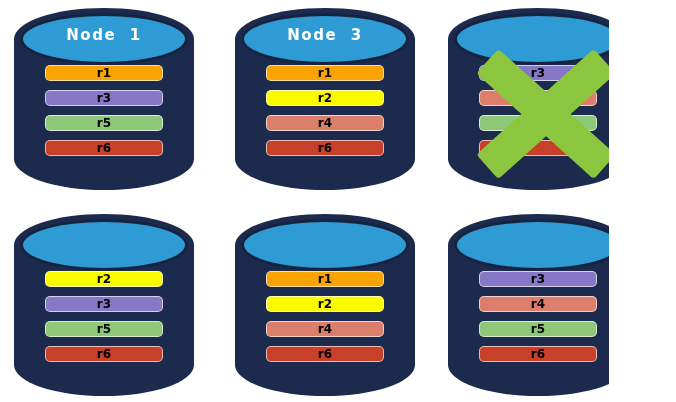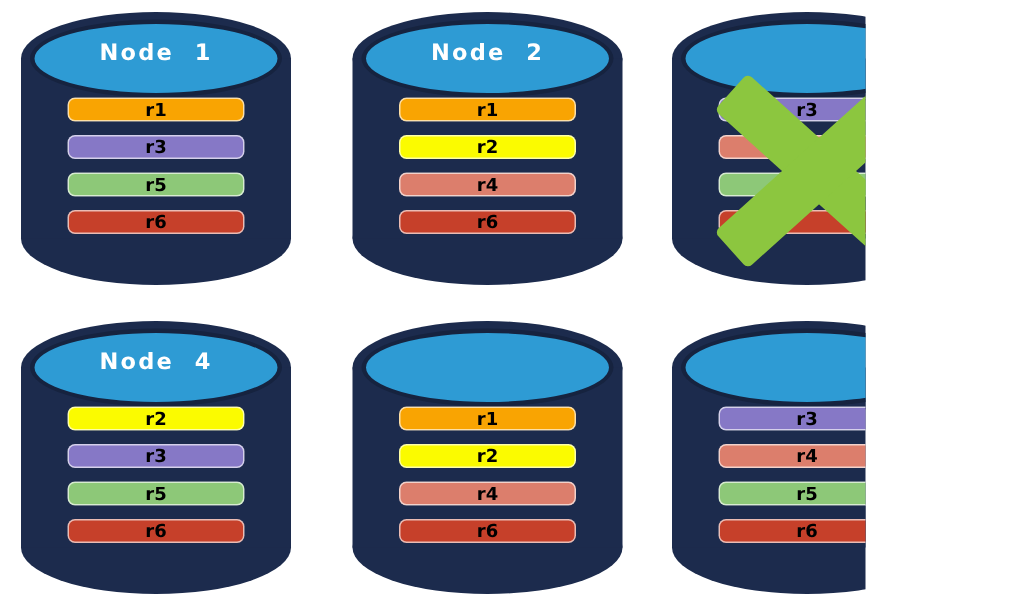--- a/index.html
+++ b/index.html
@@ -5,20 +5,21 @@
   html,body{margin:0;padding:0;}
   body{
     font-family:"DejaVu Sans","Liberation Sans",sans-serif;
     background:#ffffff;
   }
   .canvas{
     position:relative;
     width:577px;height:402px;
     background:var(--canvas_bg,#ffffff);
     overflow:hidden;
+    padding-left:32px;
   }
   
   .node{position:absolute;width:180px;height:182px;}
   .cyl-top-outer{
     position:absolute;left:0;top:0;width:180px;height:62px;
     border-radius:50%;background:var(--cylinder_body);
   }
   .cyl-body{
     position:absolute;left:0;top:31px;width:180px;height:120px;
     background:var(--cylinder_body);
@@ -84,21 +85,21 @@
       <div class="bar" style="background-color: rgb(141, 200, 120);">r5</div>
       <div class="bar" style="background-color: rgb(198, 64, 42);">r6</div>
     </div>
   </div>
 
   <div class="node" style="left:235px;top:8px;">
     <div class="cyl-top-outer"></div>
     <div class="cyl-bottom"></div>
     <div class="cyl-body"></div>
     <div class="cyl-top-blue"></div>
-    <div class="node-title">Node 2</div>
+    <div class="node-title">Node 3</div>
     <div class="bars">
       <div class="bar" style="background-color: rgb(249, 164, 2);">r1</div>
       <div class="bar" style="background-color: rgb(251, 251, 0);">r2</div>
       <div class="bar" style="background-color: rgb(220, 126, 108);">r4</div>
       <div class="bar" style="background-color: rgb(198, 64, 42);">r6</div>
     </div>
   </div>
 
   <div class="node" style="left:448px;top:8px;">
     <div class="cyl-top-outer"></div>
@@ -111,21 +112,20 @@
       <div class="bar" style="background-color: rgb(141, 200, 120);"></div>
       <div class="bar" style="background-color: rgb(198, 64, 42);"></div>
     </div>
   </div>
 
   <div class="node" style="left:14px;top:214px;">
     <div class="cyl-top-outer"></div>
     <div class="cyl-bottom"></div>
     <div class="cyl-body"></div>
     <div class="cyl-top-blue"></div>
-    <div class="node-title">Node 4</div>
     <div class="bars">
       <div class="bar" style="background-color: rgb(251, 251, 0);">r2</div>
       <div class="bar" style="background-color: rgb(134, 120, 198);">r3</div>
       <div class="bar" style="background-color: rgb(141, 200, 120);">r5</div>
       <div class="bar" style="background-color: rgb(198, 64, 42);">r6</div>
     </div>
   </div>
 
   <div class="node" style="left:235px;top:214px;">
     <div class="cyl-top-outer"></div>

